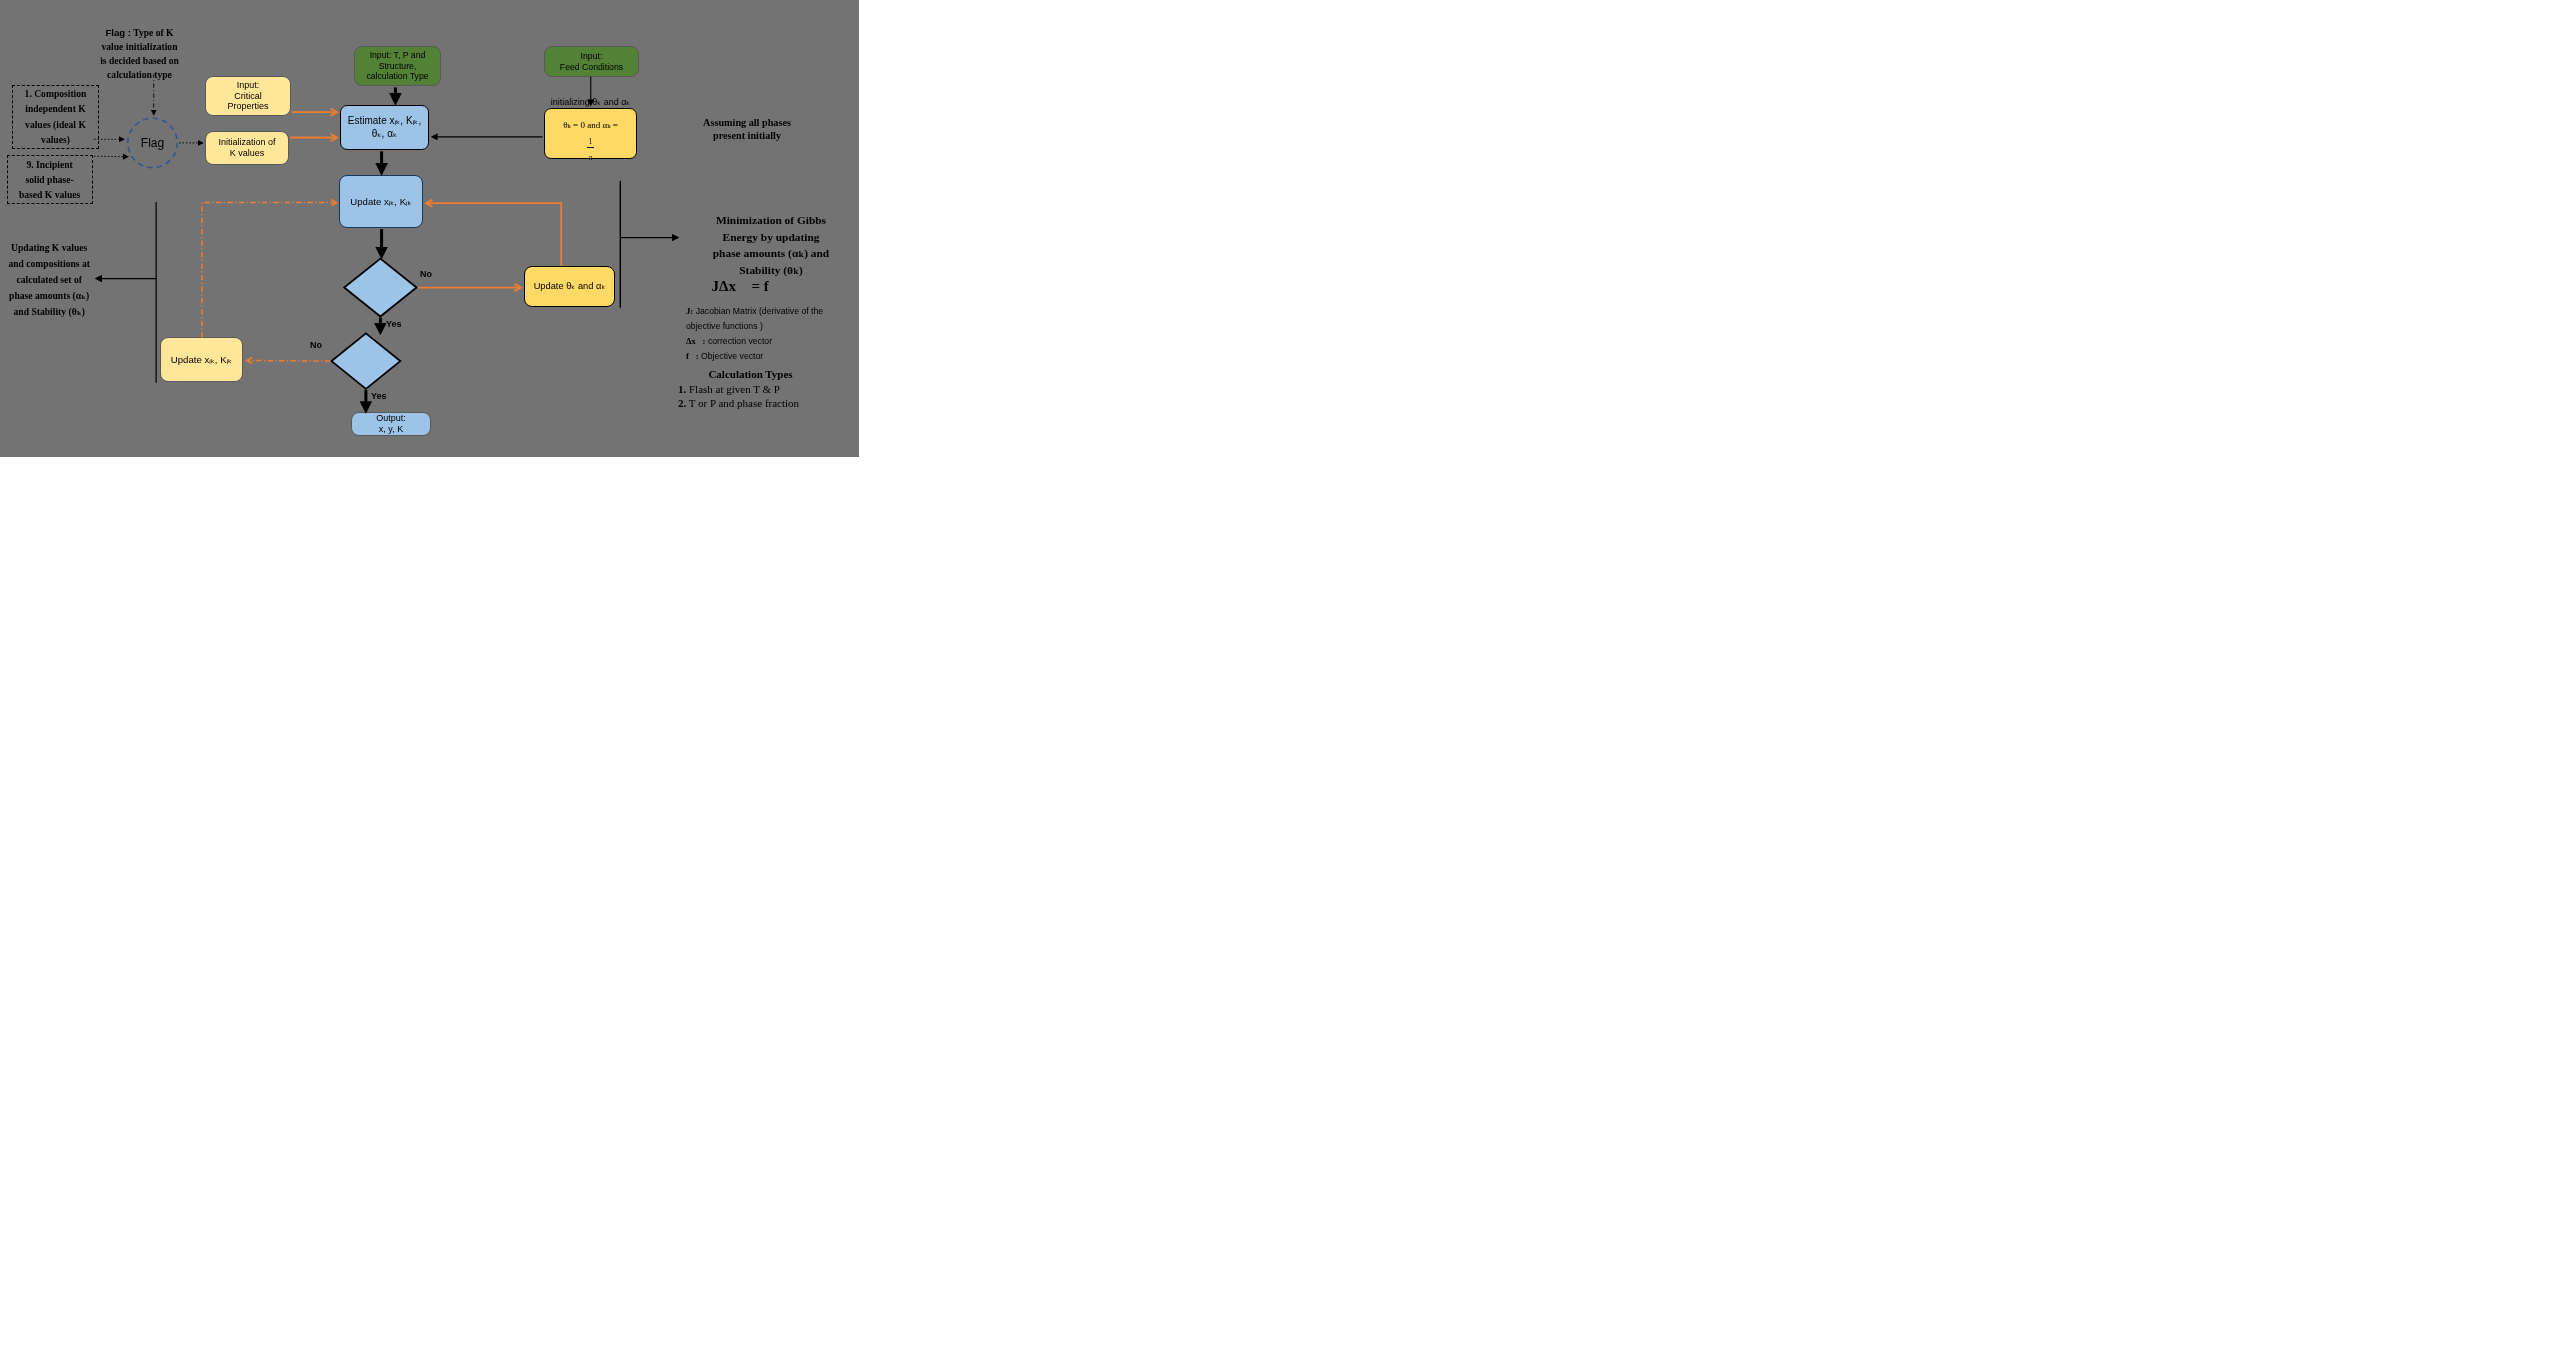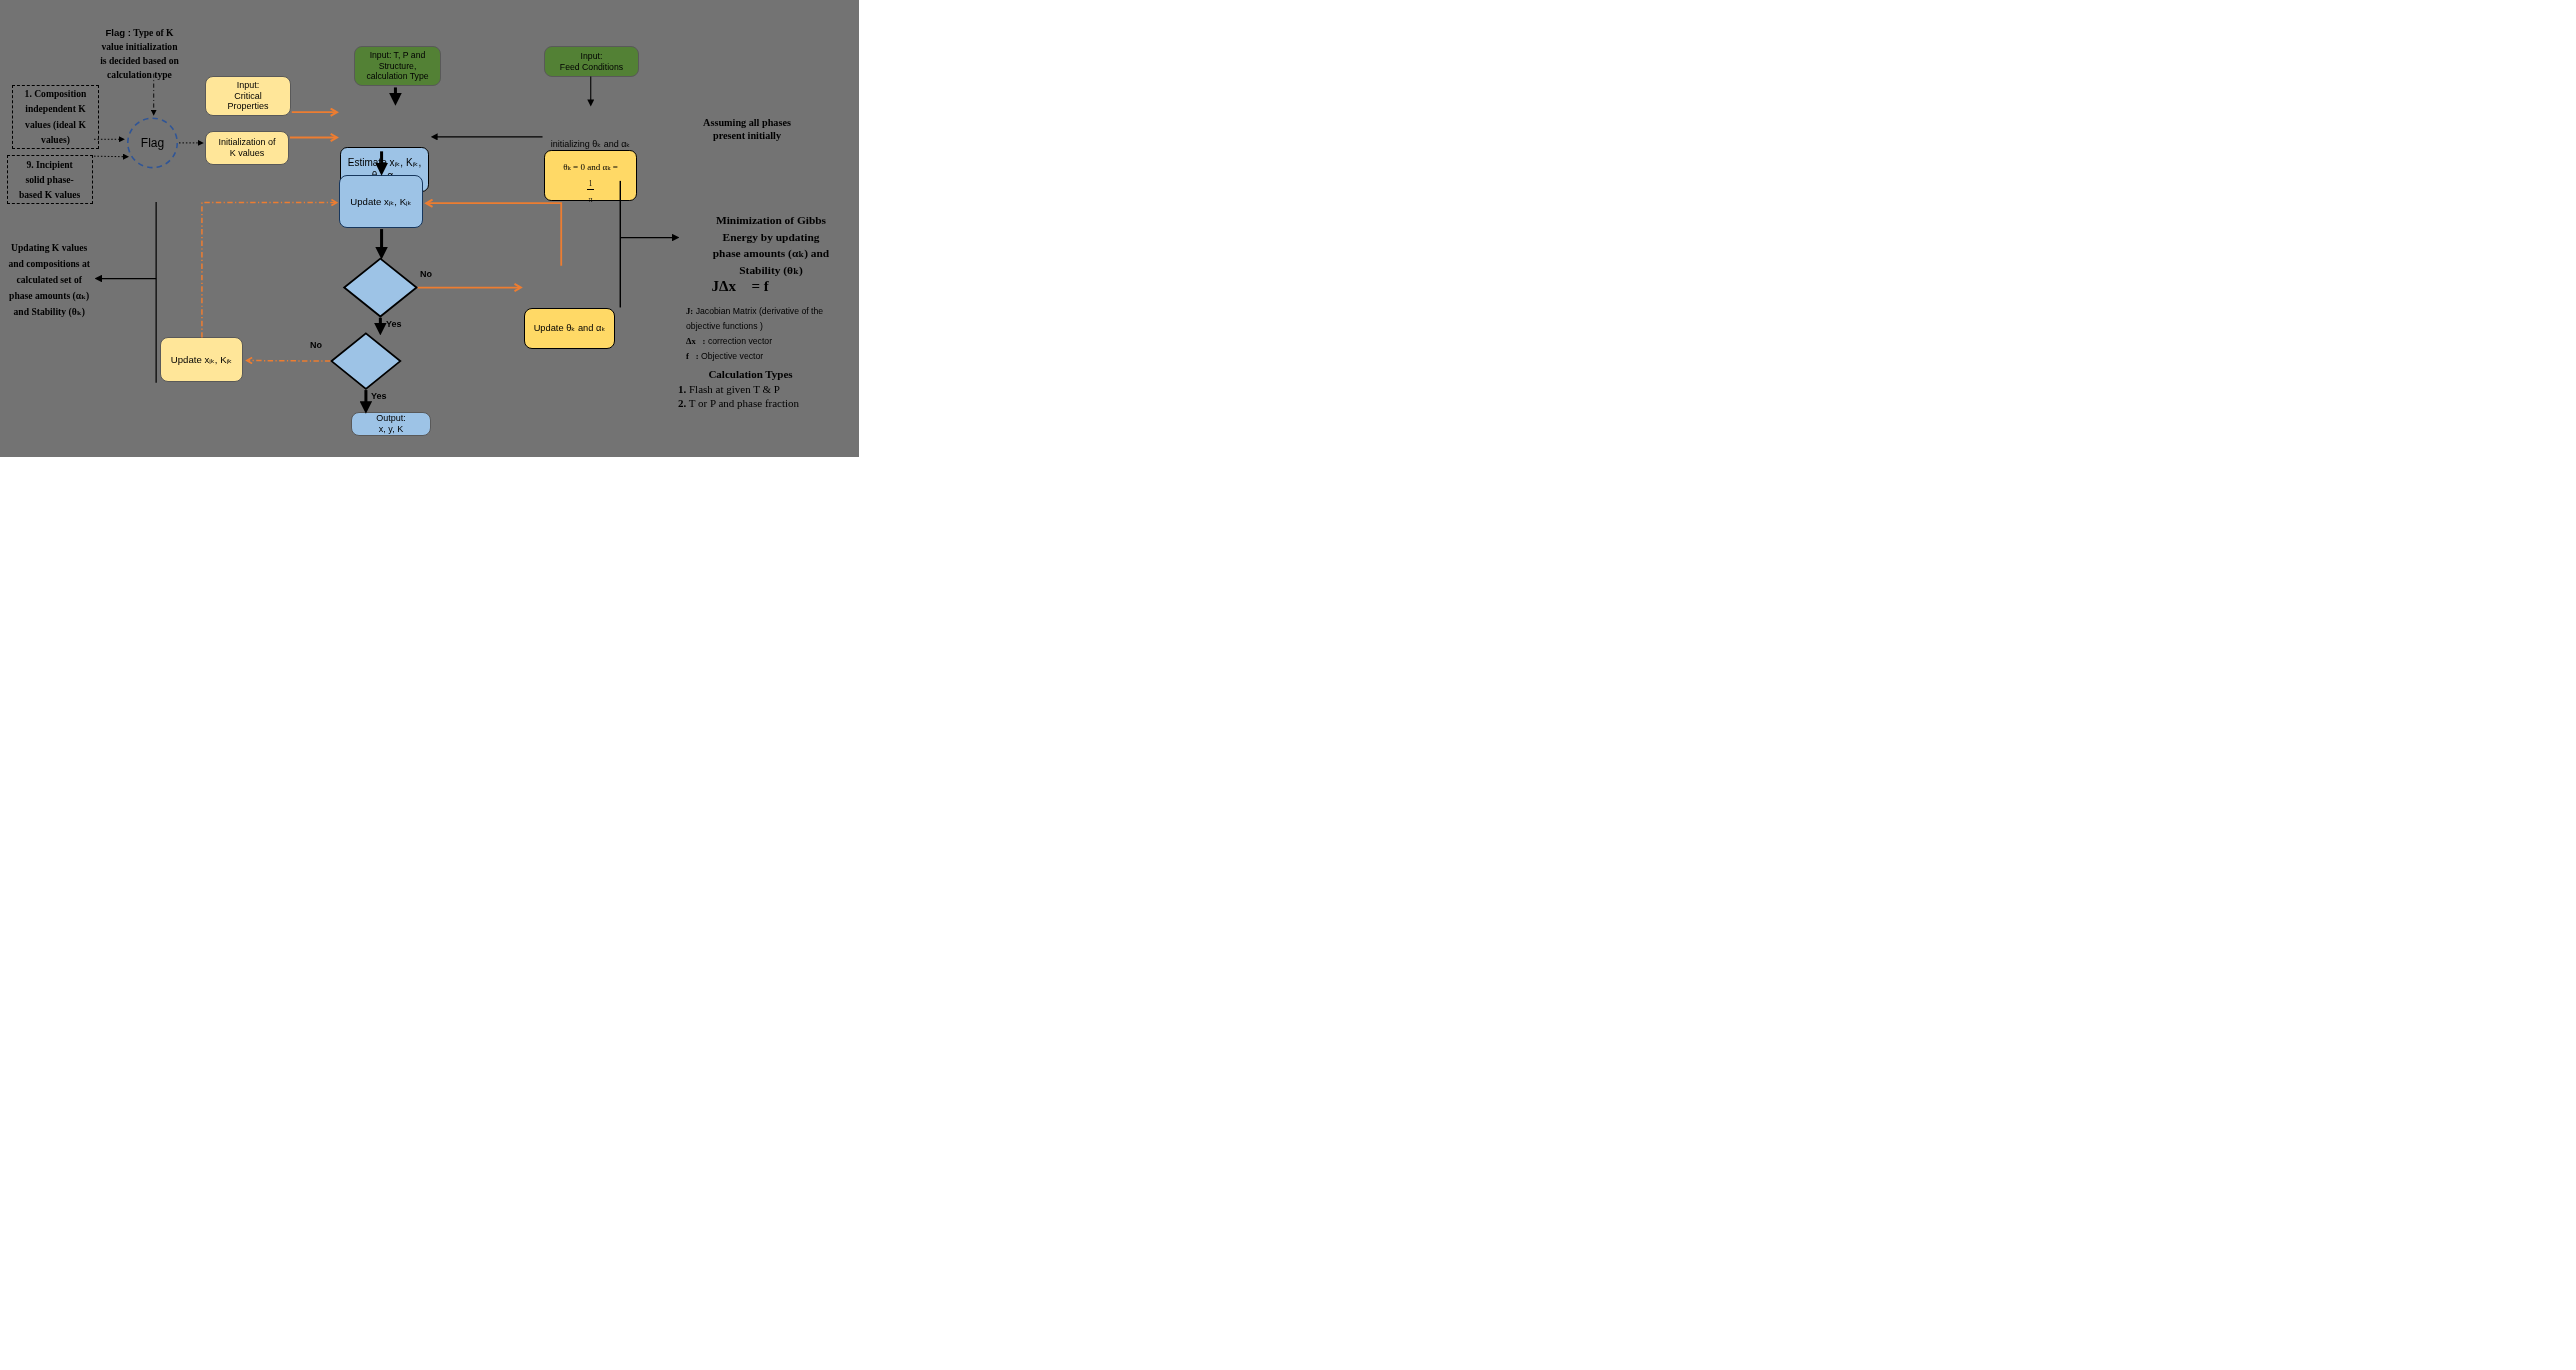--- a/index.html
+++ b/index.html
@@ -7,21 +7,21 @@
   #canvas{position:relative;width:859px;height:457px;background:#737373;overflow:hidden;
           font-family:"Liberation Sans","DejaVu Sans",sans-serif;color:#000;}
   .abs{position:absolute;box-sizing:border-box;}
   .node{display:flex;align-items:center;justify-content:center;text-align:center;
         white-space:pre-line;line-height:1.22;}
   .rounded{border-radius:8px;}
   .blue{background:#9DC3E6;}
   .green{background:#538135;}
   .gold{background:#FFD966;}
   .pale{background:#FFE699;}
-  .b-black{border:1.5px solid #000;margin-top:42px;}
+  .b-black{border:1.5px solid #000;}
   .b-gray{border:1.2px solid #595959;}
   .b-navy{border:1.5px solid #17375E;}
   .dashedbox{border:1px dashed #000;text-align:center;
              font-family:"Liberation Serif","DejaVu Serif",serif;font-weight:bold;
              font-size:9.6px;line-height:15.4px;white-space:pre-line;}
   .serifnote{font-family:"Liberation Serif","DejaVu Serif",serif;font-weight:bold;
              text-align:center;white-space:pre-line;}
   .lbl{font-weight:bold;font-size:9px;}
   .diamond-label{transform:translate(-50%,-50%);font-size:9px;text-align:center;}
   .frac{display:inline-block;vertical-align:middle;text-align:center;font-size:7.2px;line-height:1.05;}

